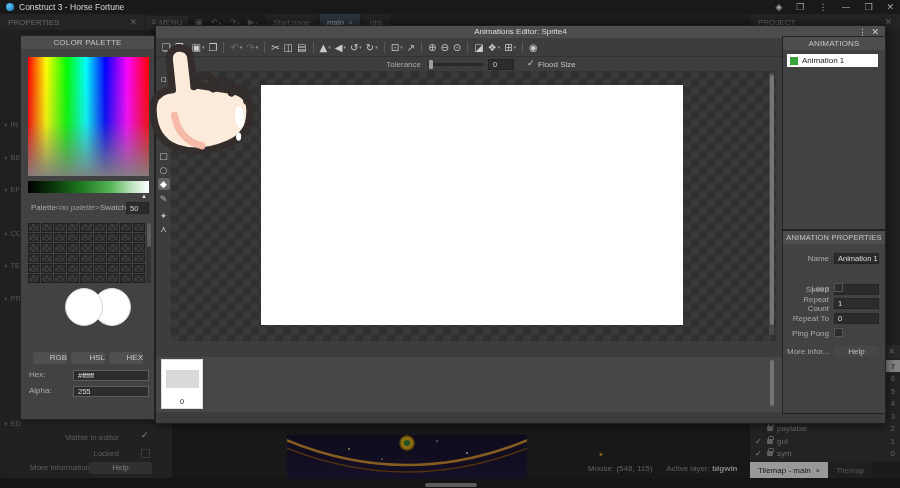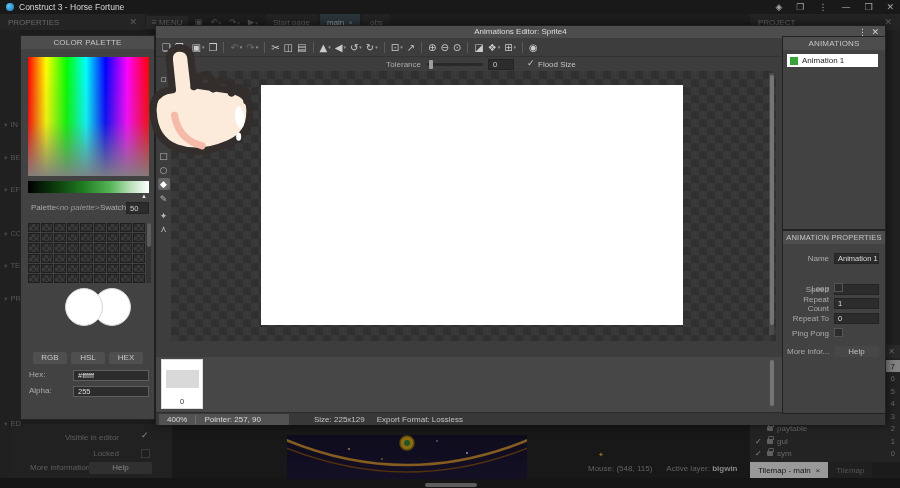--- a/index.html
+++ b/index.html
@@ -117,21 +117,21 @@
 .pal-row{position:absolute;left:0;top:167px;width:100%;height:13px}
 .pal-label{position:absolute;left:10px;color:#ababab}
 .pal-value{position:absolute;left:34px;color:#9a9a9a;font-style:italic}
 .sw-label{position:absolute;left:79px;color:#ababab}
 .sw-input{position:absolute;left:105px;top:-1px;width:23px;height:12px;background:#2c2c2c;border:1px solid #242424;color:#cfcfcf;font-size:7.5px;padding-left:3px}
 .swatch-grid{position:absolute;left:7px;top:187px;width:117px;height:60px;display:grid;grid-template-columns:repeat(9,1fr);grid-template-rows:repeat(6,1fr);gap:1px}
 .sw-cell{background-image:conic-gradient(#3a3a3a 0 25%,#2b2b2b 0 50%,#3a3a3a 0 75%,#2b2b2b 0);background-size:6px 6px;border:1px solid #1f1f1f}
 .sw-scroll{position:absolute;left:125px;top:187px;width:5px;height:60px;background:#333}
 .sw-scroll .th{position:absolute;left:.5px;top:0;width:4px;height:24px;background:#5d5d5d;border-radius:2px}
 .color-circle{position:absolute;width:38px;height:38px;border-radius:50%;background:#fff;border:1px solid #d5d5d5}
-.pal-btn{position:absolute;top:316px;width:34px;height:12px;background:#4f4f4f;color:#c9c9c9;text-align:center;line-height:12px;border-radius:2px}
+.pal-btn{position:absolute;top:316px;width:34px;height:12px;background:#4f4f4f;color:#c9c9c9;text-align:right;line-height:12px;border-radius:2px}
 .hexa-label{position:absolute;width:40px;color:#ababab}
 .hexa-input{position:absolute;left:52px;width:76px;height:11px;background:#2c2c2c;border:1px solid #5e5e5e;color:#dcdcdc;font-size:7.5px;padding-left:4px}
 
 .hand{left:146px;top:44px;width:112px;height:114px;z-index:30}
 </style>
 </head>
 <body>
 
 <div class="screen">
 
@@ -490,31 +490,20 @@
     <div class="frames-body">
       <div class="frame-card">
         <span class="frame-prev abs"></span>
         <span class="frame-idx">0</span>
       </div>
     </div>
     <div class="fscroll">
         <span class="th abs"></span>
       </div>
 
-    <div class="ed-status">
-      <div class="st-left">
-        <span class="z">400%</span>
-        <span class="dv"></span>
-        <span class="p">Pointer: 257, 90</span>
-      </div>
-      <div class="st-center">
-        <span>Size: 225x129</span>
-        <span>Export Format: Lossless</span>
-      </div>
-    </div>
   </div>
 
   <div class="abs side-panel" style="left:782px;top:36px;width:104px;height:194px">
     <div class="panel-h">ANIMATIONS</div>
     <div class="anim-item">
       <span class="anim-swatch"></span>
       <span>Animation 1</span>
     </div>
   </div>
 

